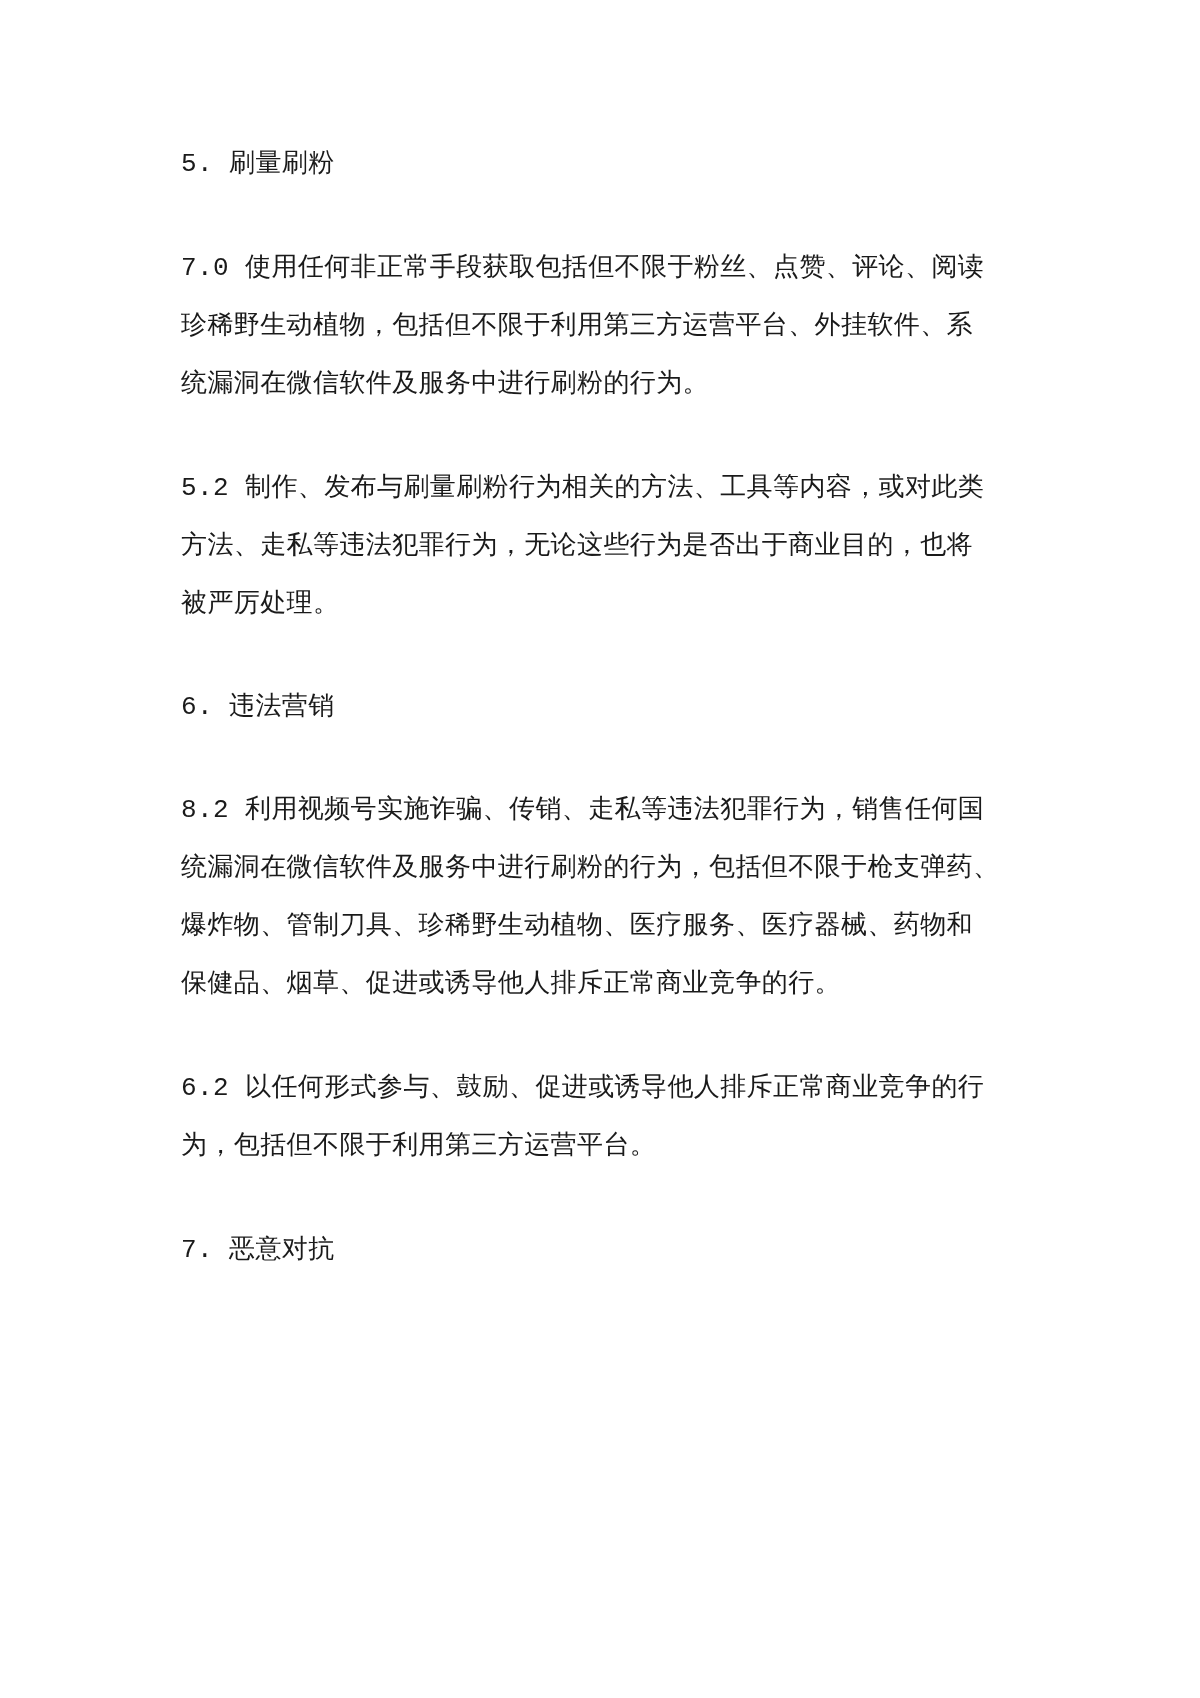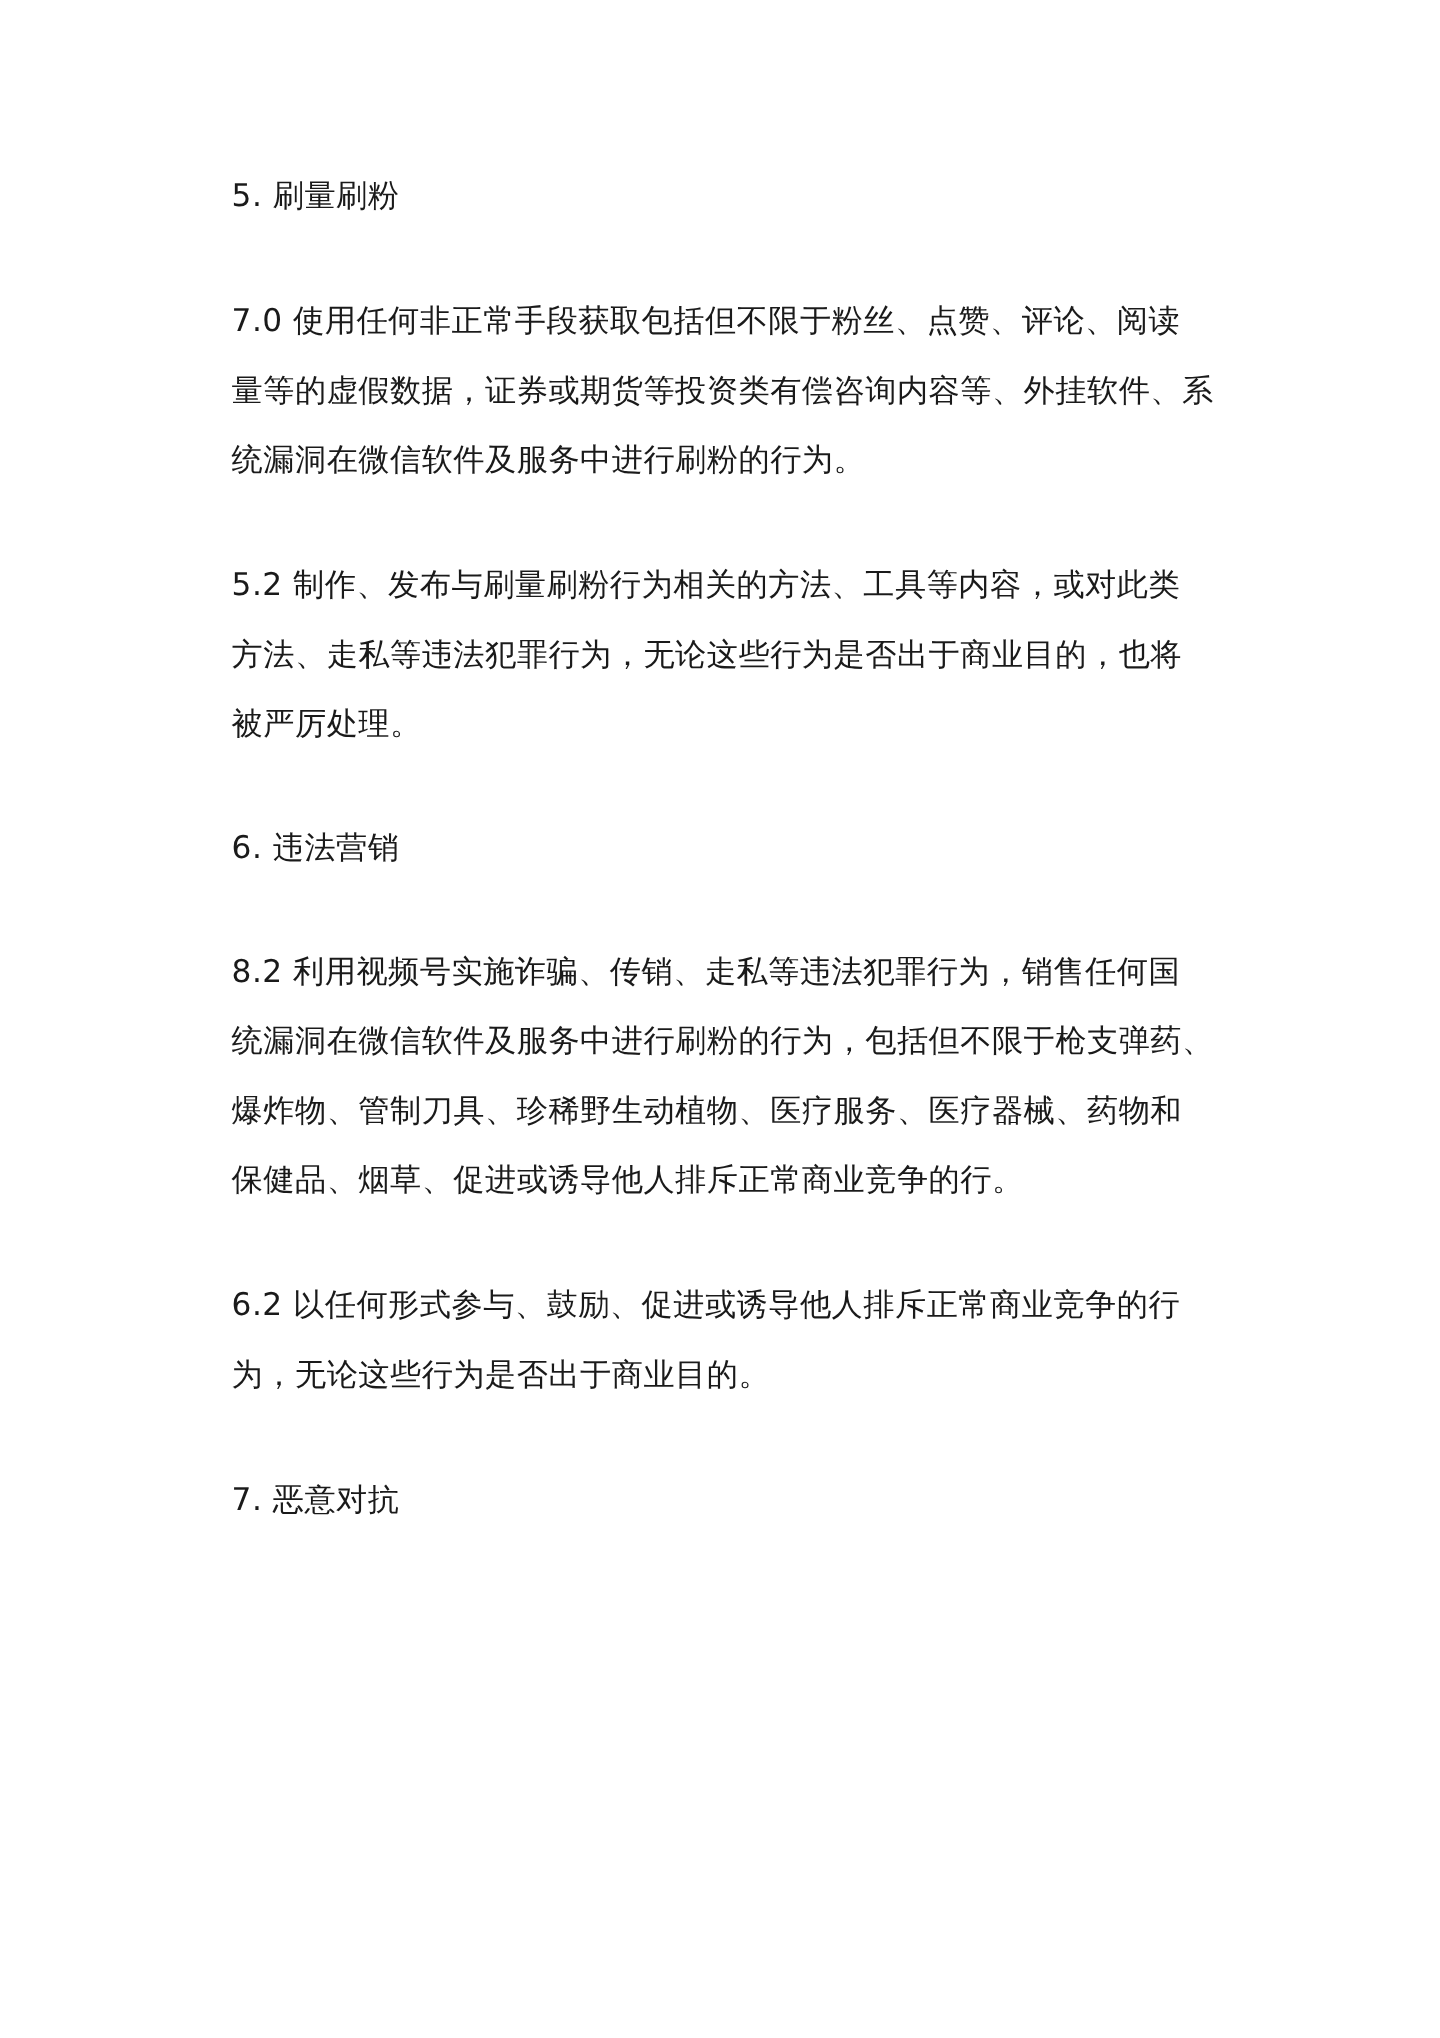--- a/index.html
+++ b/index.html
@@ -16,56 +16,57 @@
       color: #1a1a1a;
     }
     .page {
       position: absolute;
       left: 181px;
       top: 0;
       width: 840px;
     }
     .line {
       position: absolute;
-      left: 12px;
+      left: 0;
       white-space: nowrap;
       font-size: 26px;
       line-height: 36px;
       height: 36px;
       letter-spacing: 0.4px;
+      font-family: Liberation Mono, monospace;
     }
   </style>
 </head>
 <body>
 
 <div class="page">
 
   <div class="line" style="top:146px">5. 刷量刷粉</div>
 
   <div>
     <div class="line" style="top:250px">7.0 使用任何非正常手段获取包括但不限于粉丝、点赞、评论、阅读</div>
-    <div class="line" style="top:308px">量等的虚假数据，证券或期货等投资类有偿咨询内容等、外挂软件、系</div>
+    <div class="line" style="top:308px">珍稀野生动植物，包括但不限于利用第三方运营平台、外挂软件、系</div>
     <div class="line" style="top:366px">统漏洞在微信软件及服务中进行刷粉的行为。</div>
   </div>
 
   <div>
     <div class="line" style="top:470px">5.2  制作、发布与刷量刷粉行为相关的方法、工具等内容，或对此类</div>
     <div class="line" style="top:528px">方法、走私等违法犯罪行为，无论这些行为是否出于商业目的，也将</div>
     <div class="line" style="top:586px">被严厉处理。</div>
   </div>
 
   <div class="line" style="top:689px">6. 违法营销</div>
 
   <div>
     <div class="line" style="top:792px">8.2 利用视频号实施诈骗、传销、走私等违法犯罪行为，销售任何国</div>
     <div class="line" style="top:850px">统漏洞在微信软件及服务中进行刷粉的行为，包括但不限于枪支弹药、</div>
     <div class="line" style="top:908px">爆炸物、管制刀具、珍稀野生动植物、医疗服务、医疗器械、药物和</div>
     <div class="line" style="top:966px">保健品、烟草、促进或诱导他人排斥正常商业竞争的行。</div>
   </div>
 
   <div>
     <div class="line" style="top:1070px">6.2  以任何形式参与、鼓励、促进或诱导他人排斥正常商业竞争的行</div>
-    <div class="line" style="top:1128px">为，无论这些行为是否出于商业目的。</div>
+    <div class="line" style="top:1128px">为，包括但不限于利用第三方运营平台。</div>
   </div>
 
   <div class="line" style="top:1232px">7. 恶意对抗</div>
 
 </div>
 
 </body></html>

